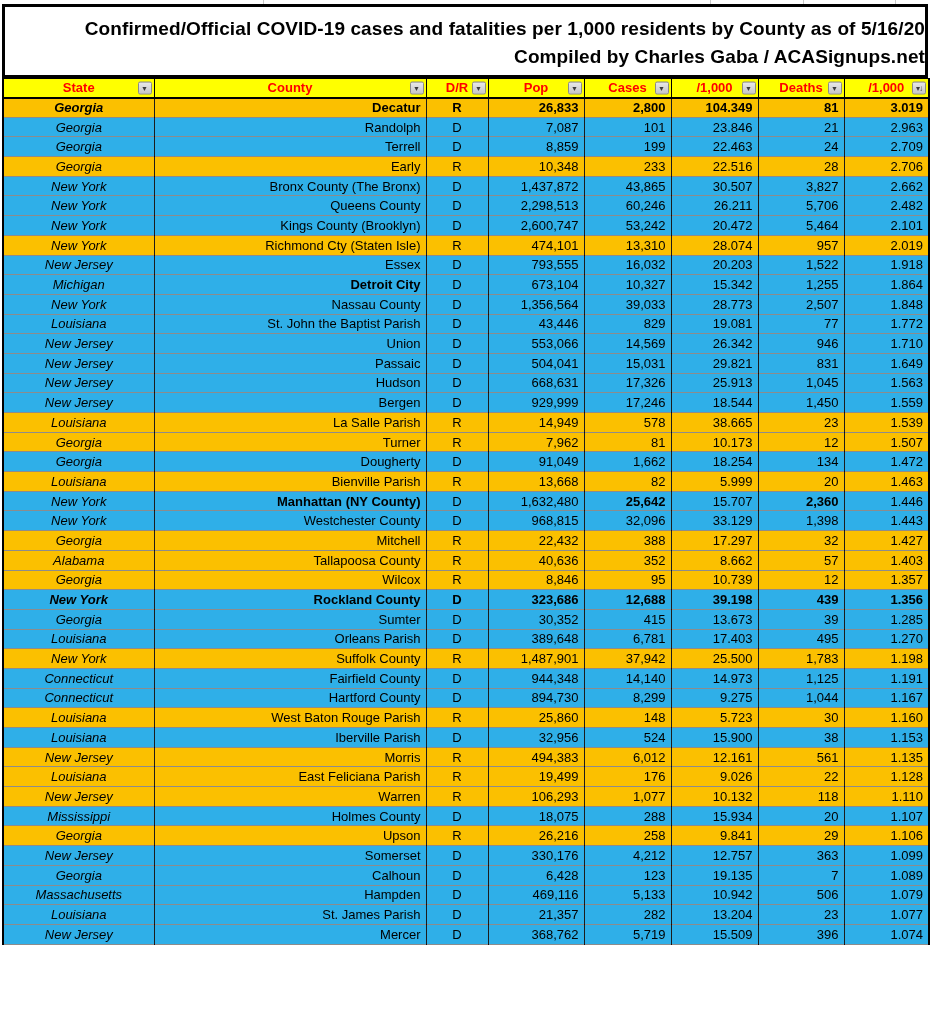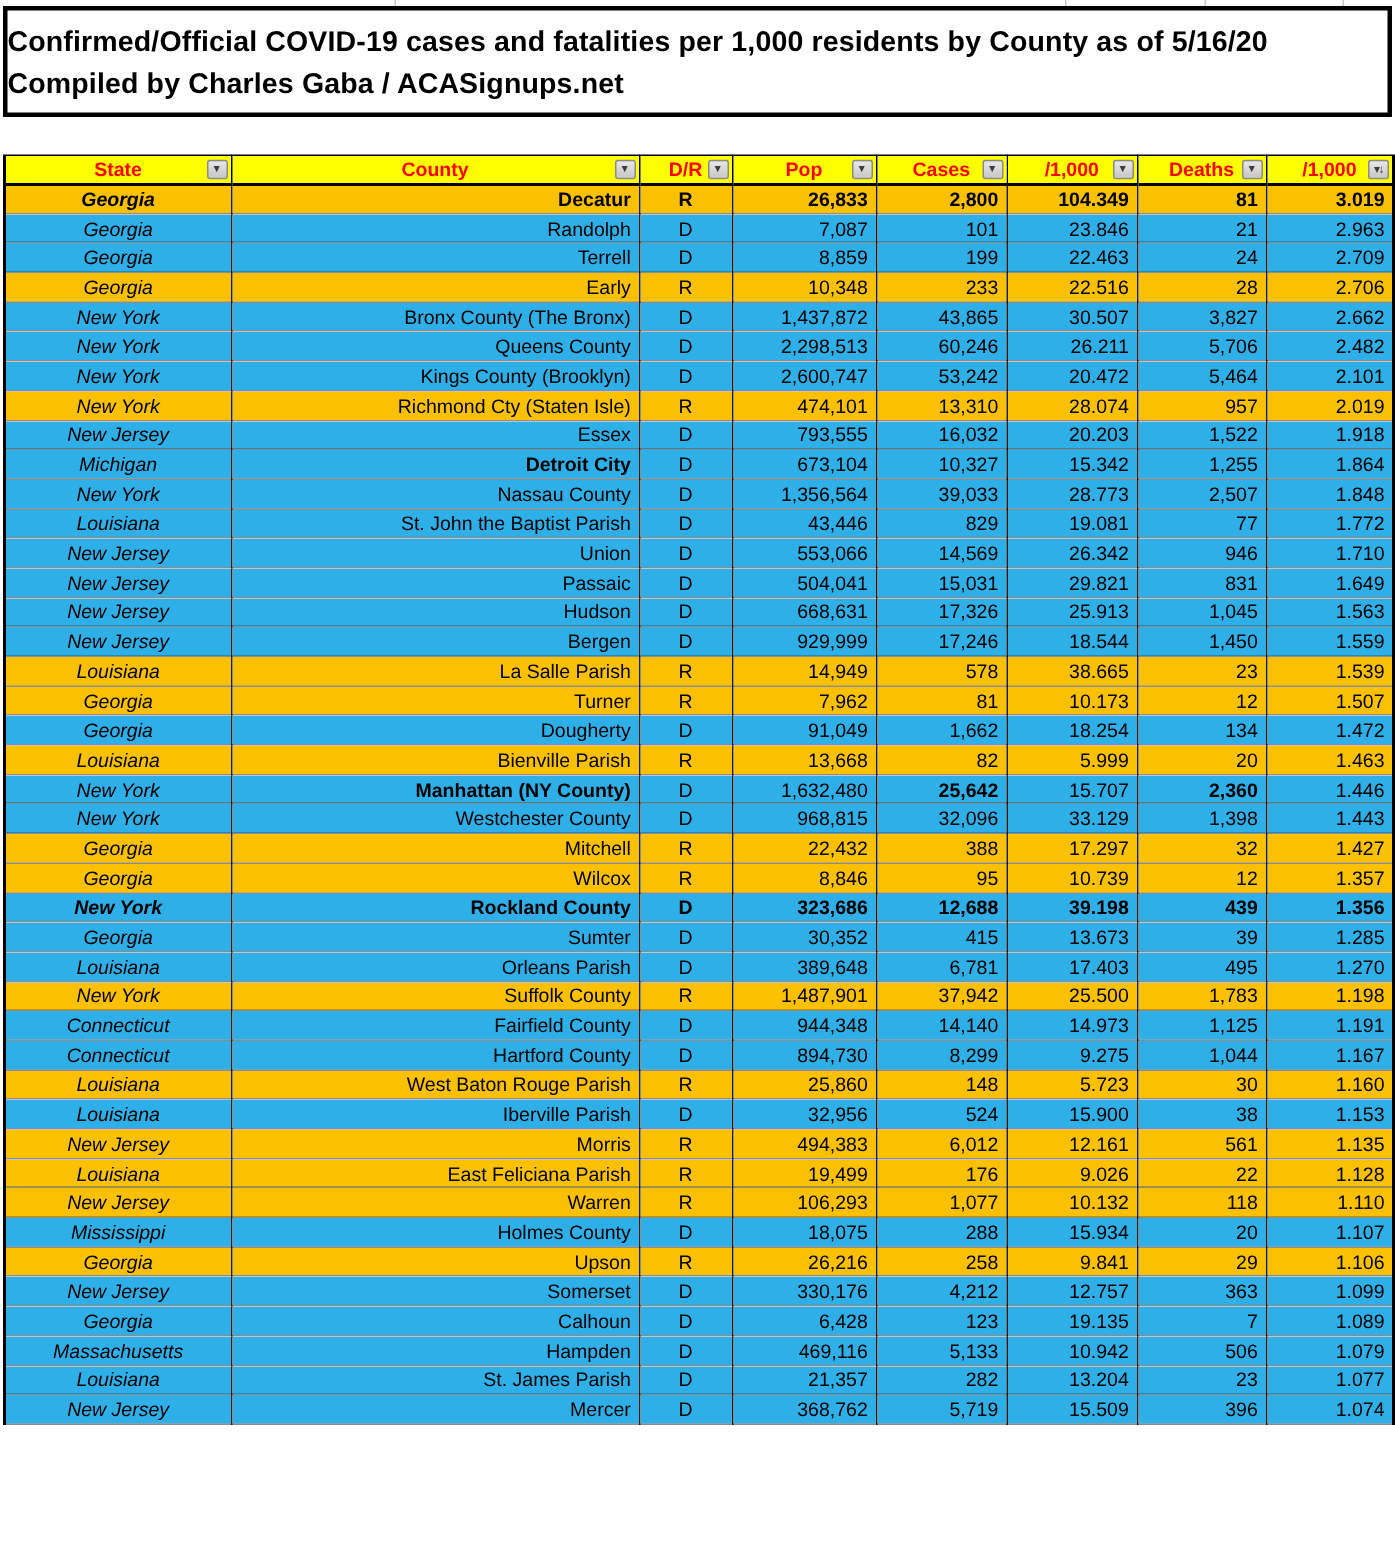--- a/index.html
+++ b/index.html
@@ -5,26 +5,26 @@
   * { margin:0; padding:0; box-sizing:border-box; }
   html,body { background:#fff; }
   body { font-family:"Liberation Sans","DejaVu Sans",sans-serif; }
   .screen { position:relative; width:930px; height:1034px; overflow:hidden; background:#fff; }
 
   
   .top-strip { position:absolute; left:0; top:0; width:930px; height:4px; background:#fff; }
   .top-strip .tick { position:absolute; top:0; width:1px; height:4px; background:#c9c9c9; }
 
   .title-box { position:absolute; left:2px; top:4px; width:926px; height:74px;
-    border:3px solid #000; background:#fff; text-align:left; padding-top:8px; }
+    border:3px solid #000; background:#fff; text-align:right; padding-top:8px; }
   .title-line { font-weight:bold; color:#000; font-size:19px; line-height:28px; letter-spacing:0.1px; }
 
   table.sheet { position:absolute; left:2px; top:78px; width:926px;
     border-collapse:collapse; table-layout:fixed;
-    border-left:2px solid #000; border-right:2px solid #000;margin-top:25px; }
+    border-left:2px solid #000; border-right:2px solid #000; }
 
   th { background:var(--hbg,#FFFF00); color:var(--htx,#FF0000); font-weight:bold; font-size:13px;
     height:19px; text-align:center; position:relative; vertical-align:middle;
     border-right:1px solid #000; border-top:1px solid #000; border-bottom:2.5px solid #000; padding:0 2px; }
   th .fbtn { position:absolute; right:2px; top:50%; transform:translateY(-50%);
     width:14px; height:13px; background:linear-gradient(#e8e8e8,#c6c6c6);
     border:1px solid #8a8a8a; border-radius:2px; color:#3c3c3c;
     font-size:7px; line-height:11px; text-align:center; cursor:pointer; }
   th .fbtn.sorted { font-size:8px; letter-spacing:-1px; font-weight:bold; }
 
@@ -296,20 +296,30 @@
           <td class="al col-0">Georgia</td>
           <td class="ar col-1">Mitchell</td>
           <td class="ac col-2">R</td>
           <td class="ar col-3">22,432</td>
           <td class="ar col-4">388</td>
           <td class="ar col-5">17.297</td>
           <td class="ar col-6">32</td>
           <td class="ar col-7">1.427</td>
         </tr>
         <tr class="row rep">
+          <td class="al col-0">Alabama</td>
+          <td class="ar col-1">Tallapoosa County</td>
+          <td class="ac col-2">R</td>
+          <td class="ar col-3">40,636</td>
+          <td class="ar col-4">352</td>
+          <td class="ar col-5">8.662</td>
+          <td class="ar col-6">57</td>
+          <td class="ar col-7">1.403</td>
+        </tr>
+        <tr class="row rep">
           <td class="al col-0">Georgia</td>
           <td class="ar col-1">Wilcox</td>
           <td class="ac col-2">R</td>
           <td class="ar col-3">8,846</td>
           <td class="ar col-4">95</td>
           <td class="ar col-5">10.739</td>
           <td class="ar col-6">12</td>
           <td class="ar col-7">1.357</td>
         </tr>
         <tr class="row dem">

